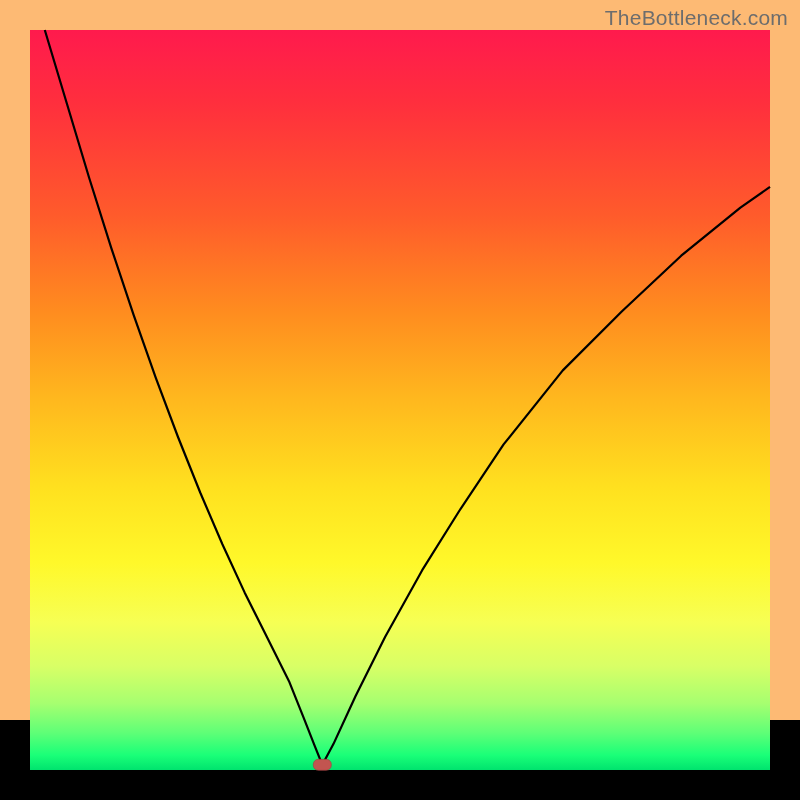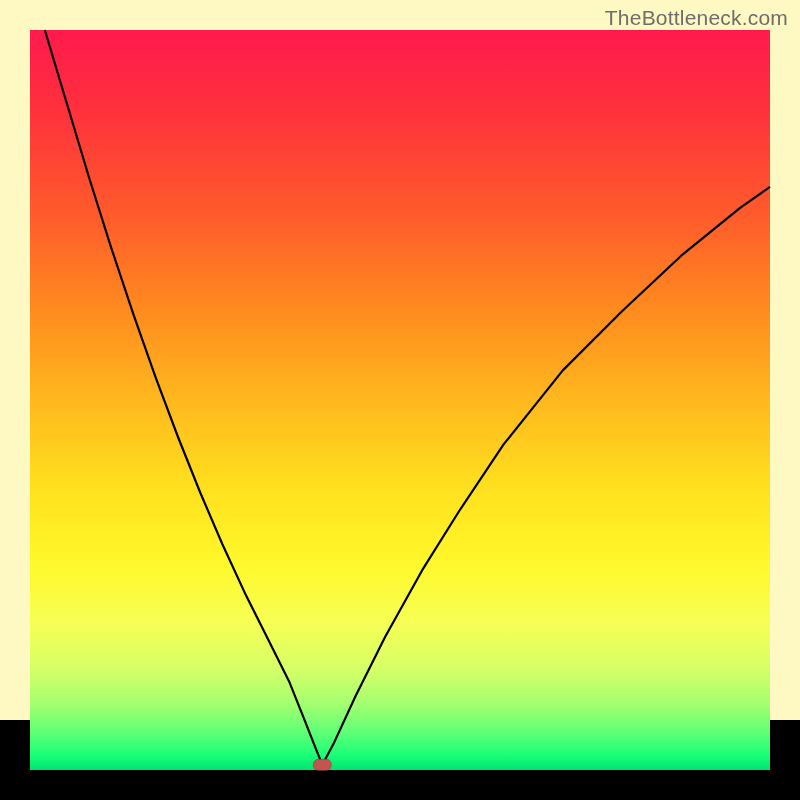--- a/index.html
+++ b/index.html
@@ -8,21 +8,21 @@
     width: 800px;
     height: 800px;
     overflow: hidden;
     background: #000;
     font-family: Arial, Helvetica, sans-serif;
   }
   .frame {
     position: relative;
     width: 800px;
     height: 720px;
-    background: #fef9c3;
+    background: #fdba74;
   }
   .plot-area {
     position: absolute;
     left: 30px;
     top: 30px;
     width: 740px;
     height: 740px;
     
     background: linear-gradient(to bottom,
       #ff1a4d 0%,

